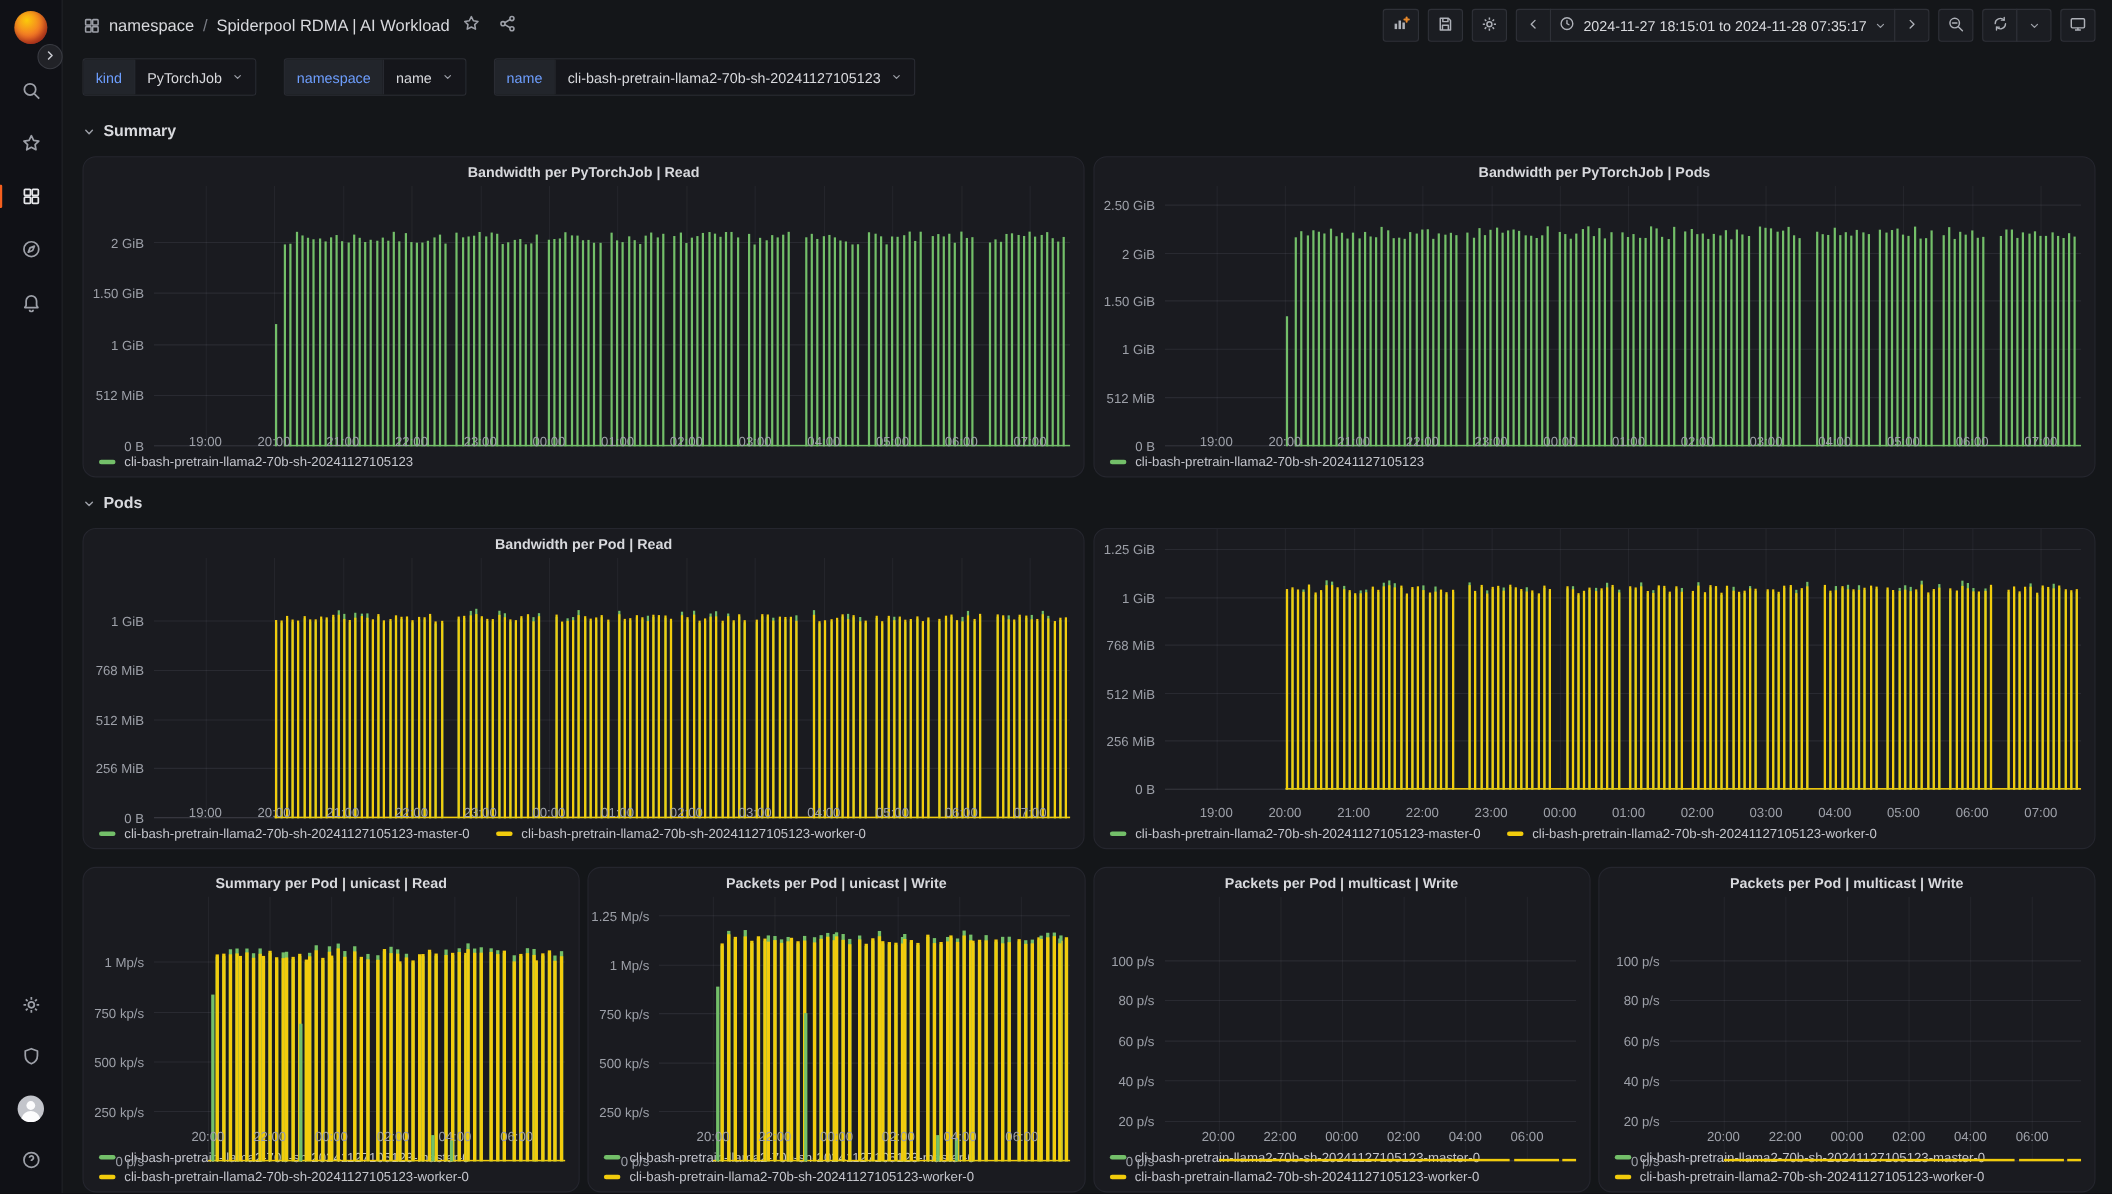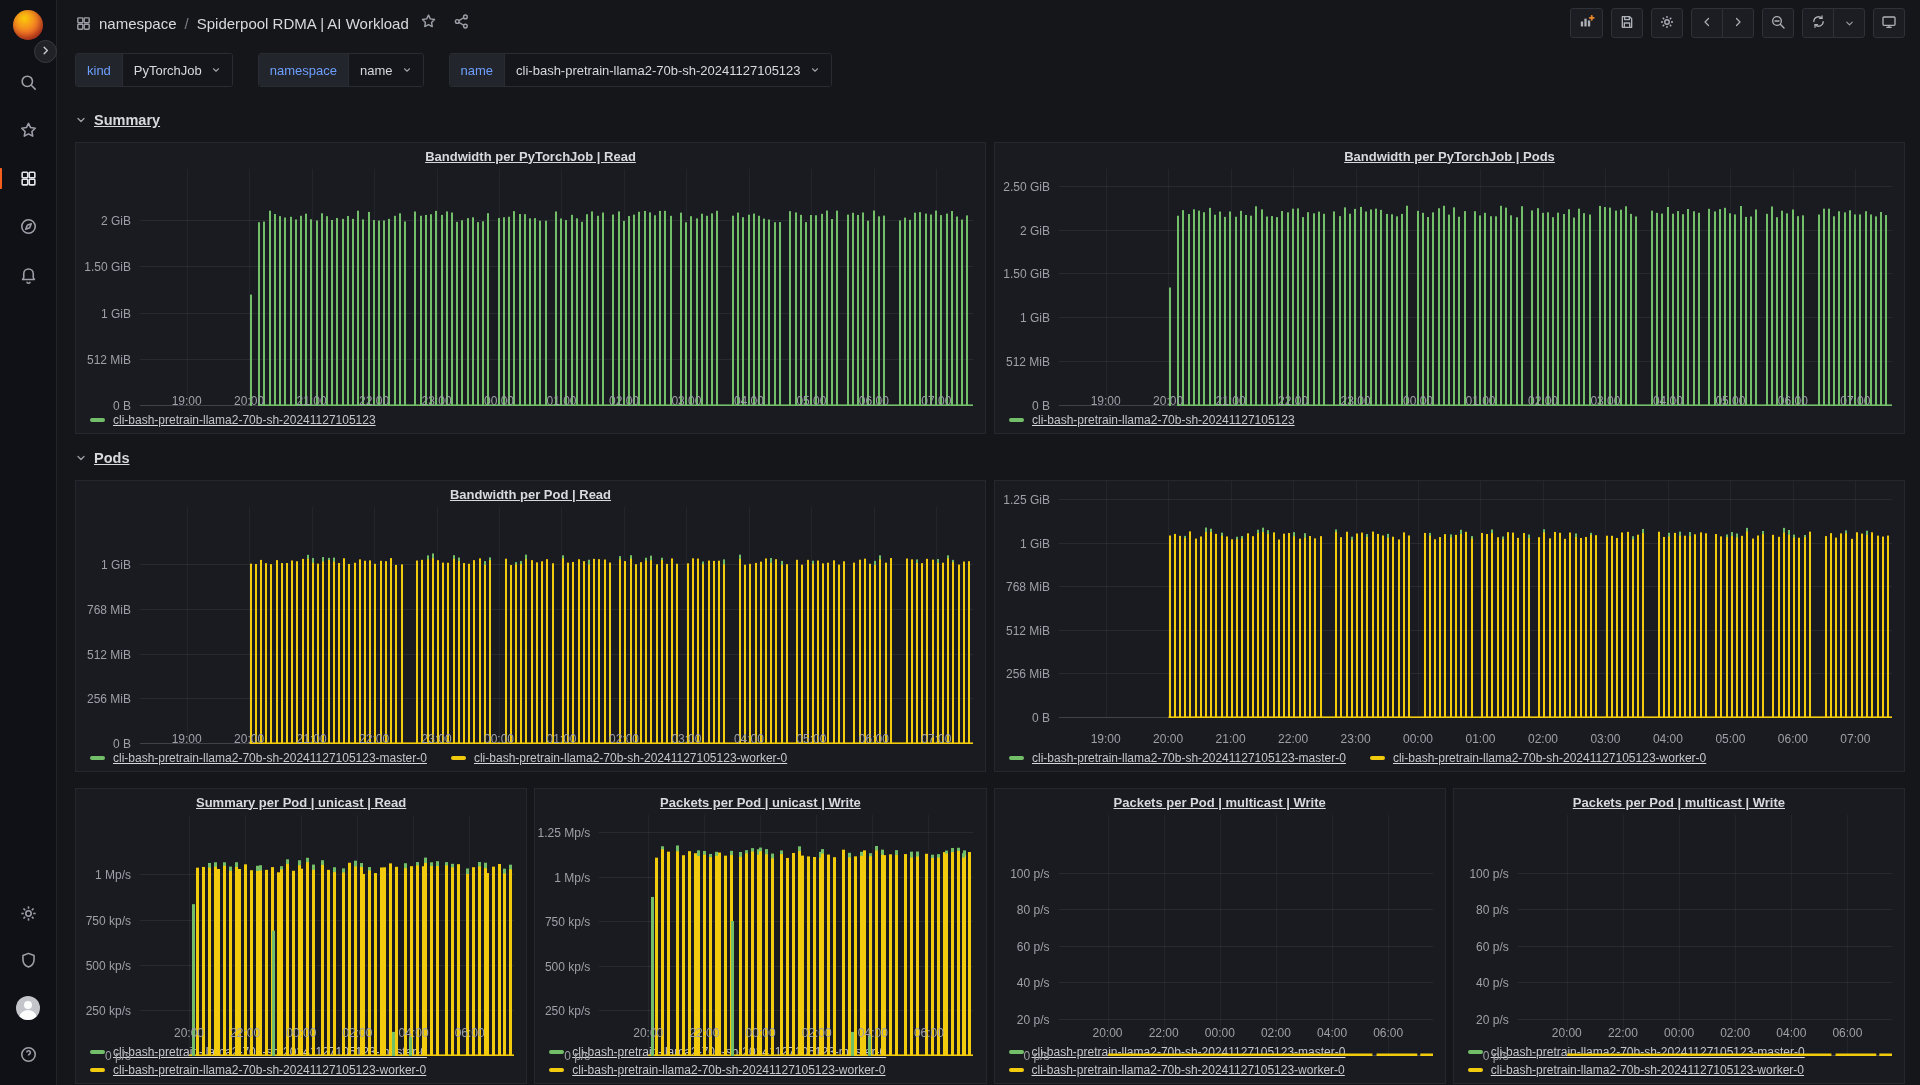--- a/index.html
+++ b/index.html
@@ -33,27 +33,27 @@
   .time-text{font-size:13px;font-weight:500;color:#d8d9dd;white-space:nowrap;}
 
   
   .varrow{display:flex;gap:25px;padding:7px 15px 9px 18px;align-items:center;flex:none;}
   .var{display:flex;height:32px;border-radius:3px;overflow:hidden;border:1px solid #2a2c33;cursor:pointer;}
   .var .vlabel{background:#22252b;color:#6e9fff;font-size:13px;font-weight:500;display:flex;align-items:center;padding:0 11px;}
   .var .vvalue{background:#15161b;border-left:1px solid #2a2c33;color:#d8d9dd;font-size:13px;display:flex;align-items:center;gap:9px;padding:0 11px;white-space:nowrap;}
   .chev{color:#9da0a8;display:flex;}
 
   
-  .content{padding:0 15px 16px 18px;overflow:hidden;flex:1;text-decoration:underline;}
+  .content{padding:0 15px 16px 18px;overflow:hidden;flex:1;}
   .section-header{display:flex;align-items:center;gap:7px;height:28px;margin:10px 0 8px;color:#d8d9dd;font-size:14.5px;font-weight:600;cursor:pointer;}
   .grid2{display:grid;grid-template-columns:1fr 1fr;gap:8px;}
   .grid2 .panel{height:292px;}
   .grid4{display:grid;grid-template-columns:repeat(4,1fr);gap:7px;margin-top:16px;}
   .grid4 .panel{height:296px;}
-  .panel{background:#1a1b20;border:1px solid #25262e;border-radius:0;display:flex;flex-direction:column;box-sizing:border-box;min-width:0;}
+  .panel{background:#1a1b20;border:1px solid #25262e;border-radius:12px;display:flex;flex-direction:column;box-sizing:border-box;min-width:0;}
   .panel-title{height:26px;flex:none;display:flex;align-items:center;justify-content:center;font-size:13px;font-weight:600;color:#d8d9dd;cursor:pointer;white-space:nowrap;overflow:hidden;}
   .chart-area{flex:1;display:flex;padding-right:12px;min-height:0;}
   .y-axis{width:64px;position:relative;flex:none;}
   .ytick{position:absolute;right:9px;font-size:12px;color:#9da0a8;line-height:14px;white-space:nowrap;}
   .plot{flex:1;position:relative;min-width:0;}
   .plot svg{position:absolute;left:0;top:0;}
   .x-labels{height:18px;flex:none;position:relative;margin:0 12px 0 64px;}
   .xtick{position:absolute;top:2px;transform:translateX(-50%);font-size:12px;color:#9da0a8;white-space:nowrap;}
   .legend{padding:3px 8px 6px 14px;display:flex;flex-wrap:wrap;column-gap:24px;row-gap:4px;align-items:flex-start;flex:none;}
   .legend.vertical{flex-direction:column;}
@@ -224,20 +224,32 @@
                 <line x1="12" y1="6" x2="12" y2="3"></line>
                 <line x1="16.24" y1="7.76" x2="18.36" y2="5.64"></line>
               </svg></span>
         </button>
 
         <div class="tb-group">
           <button class="tb-btn">
             <span><svg width="12" height="12" viewBox="0 0 24 24" fill="none" stroke="currentColor" stroke-width="2.4" stroke-linecap="round" stroke-linejoin="round">
                   <polyline points="15,5 8,12 15,19"></polyline>
                 </svg></span>
+          </button>
+          <button class="tb-btn">
+            <span><svg width="15" height="15" viewBox="0 0 24 24" fill="none" stroke="currentColor" stroke-width="2" stroke-linecap="round">
+                  <circle cx="12" cy="12" r="8.5"></circle>
+                  <polyline points="12,7.5 12,12 15,13.6"></polyline>
+                </svg></span>
+            <span class="time-text">2024-11-27 18:15:01 to 2024-11-28 07:35:17</span>
+            <span class="chev">
+                <svg width="11" height="11" viewBox="0 0 24 24" fill="none" stroke="currentColor" stroke-width="2.4" stroke-linecap="round" stroke-linejoin="round">
+                  <polyline points="6,9 12,15 18,9"></polyline>
+                </svg>
+              </span>
           </button>
           <button class="tb-btn">
             <span><svg width="12" height="12" viewBox="0 0 24 24" fill="none" stroke="currentColor" stroke-width="2.4" stroke-linecap="round" stroke-linejoin="round">
                   <polyline points="9,5 16,12 9,19"></polyline>
                 </svg></span>
           </button>
         </div>
 
         <button class="tb-btn">
           <span><svg width="16" height="16" viewBox="0 0 24 24" fill="none" stroke="currentColor" stroke-width="2" stroke-linecap="round">

